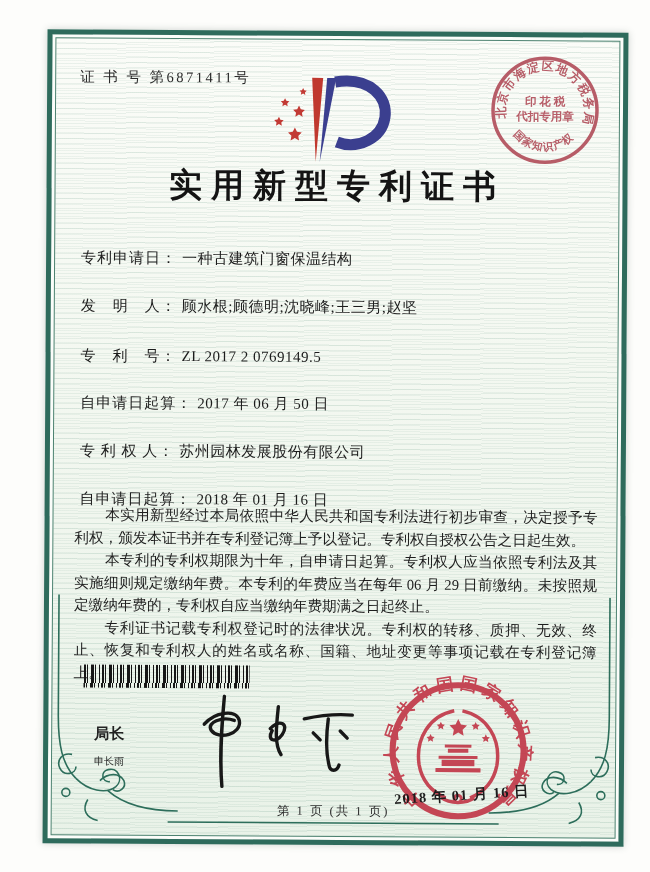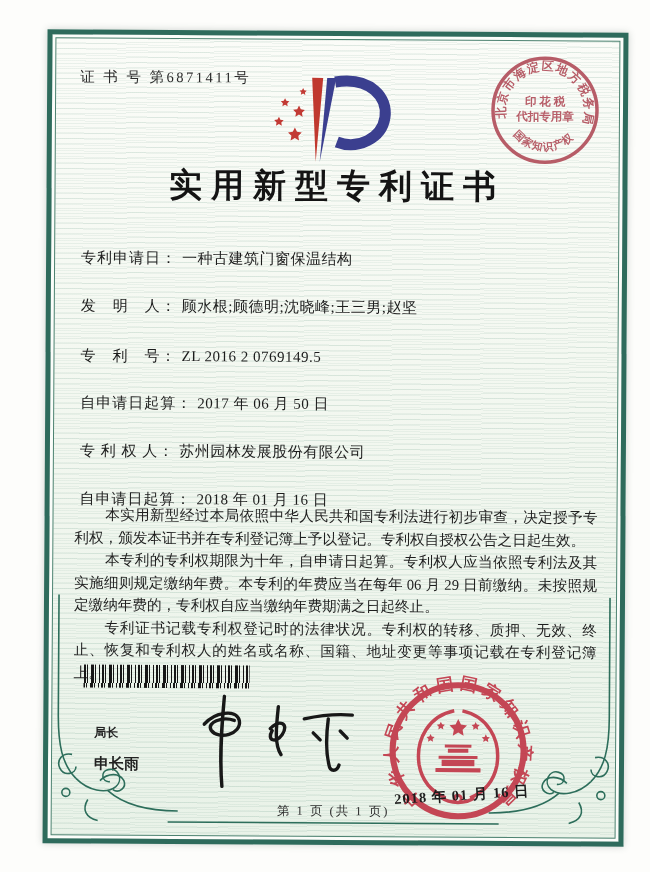--- a/index.html
+++ b/index.html
@@ -50,22 +50,22 @@
   .barcode{
     position:absolute;left:35px;top:630px;width:166px;height:23px;
     background:repeating-linear-gradient(90deg,
       #161616 0 2px, rgba(0,0,0,0) 2px 3px,
       #161616 3px 4px, rgba(0,0,0,0) 4px 7px,
       #161616 7px 10px, rgba(0,0,0,0) 10px 11px,
       #161616 11px 12px, rgba(0,0,0,0) 12px 15px,
       #161616 15px 16px, rgba(0,0,0,0) 16px 18px);
   }
 
-  .sig-role{position:absolute;left:46px;top:690px;font-family:"Liberation Sans","DejaVu Sans",sans-serif;font-size:12px;font-weight:700;color:#222;text-align:center;}
-  .sig-name{position:absolute;left:46px;top:720px;font-family:"Liberation Sans","DejaVu Sans",sans-serif;font-size:15px;font-weight:700;color:#222;}
+  .sig-role{position:absolute;left:46px;top:690px;font-family:"Liberation Sans","DejaVu Sans",sans-serif;font-size:15px;font-weight:700;color:#222;text-align:center;}
+  .sig-name{position:absolute;left:46px;top:720px;font-family:"Liberation Sans","DejaVu Sans",sans-serif;font-size:10px;font-weight:400;color:#222;}
   .autograph{position:absolute;left:138px;top:655px;width:170px;height:105px;}
 
   .seal{position:absolute;left:322px;top:626px;width:176px;height:176px;opacity:.93;}
   .seal-date{
     position:absolute;left:330px;top:749px;width:168px;text-align:center;
     font-size:14.5px;font-weight:700;color:#1c1c1c;letter-spacing:1px;
     transform:rotate(-4deg);white-space:nowrap;
   }
 
   .footer-page{
@@ -117,21 +117,21 @@
 
     <div class="cert-title">实用新型专利证书</div>
 
     <div class="field f0">
       <span class="lbl">专利申请日：</span><span class="val">一种古建筑门窗保温结构</span>
     </div>
     <div class="field f1">
       <span class="lbl">发　明　人：</span><span class="val">顾水根;顾德明;沈晓峰;王三男;赵坚</span>
     </div>
     <div class="field f2">
-      <span class="lbl">专　利　号：</span><span class="val">ZL 2016 2 0769149.5</span>
+      <span class="lbl">专　利　号：</span><span class="val">ZL 2017 2 0769149.5</span>
     </div>
     <div class="field f3">
       <span class="lbl">自申请日起算：</span><span class="val">2017 年 06 月 50 日</span>
     </div>
     <div class="field f4">
       <span class="lbl">专 利 权 人：</span><span class="val">苏州园林发展股份有限公司</span>
     </div>
     <div class="field f5">
       <span class="lbl">自申请日起算：</span><span class="val">2018 年 01 月 16 日</span>
     </div>

